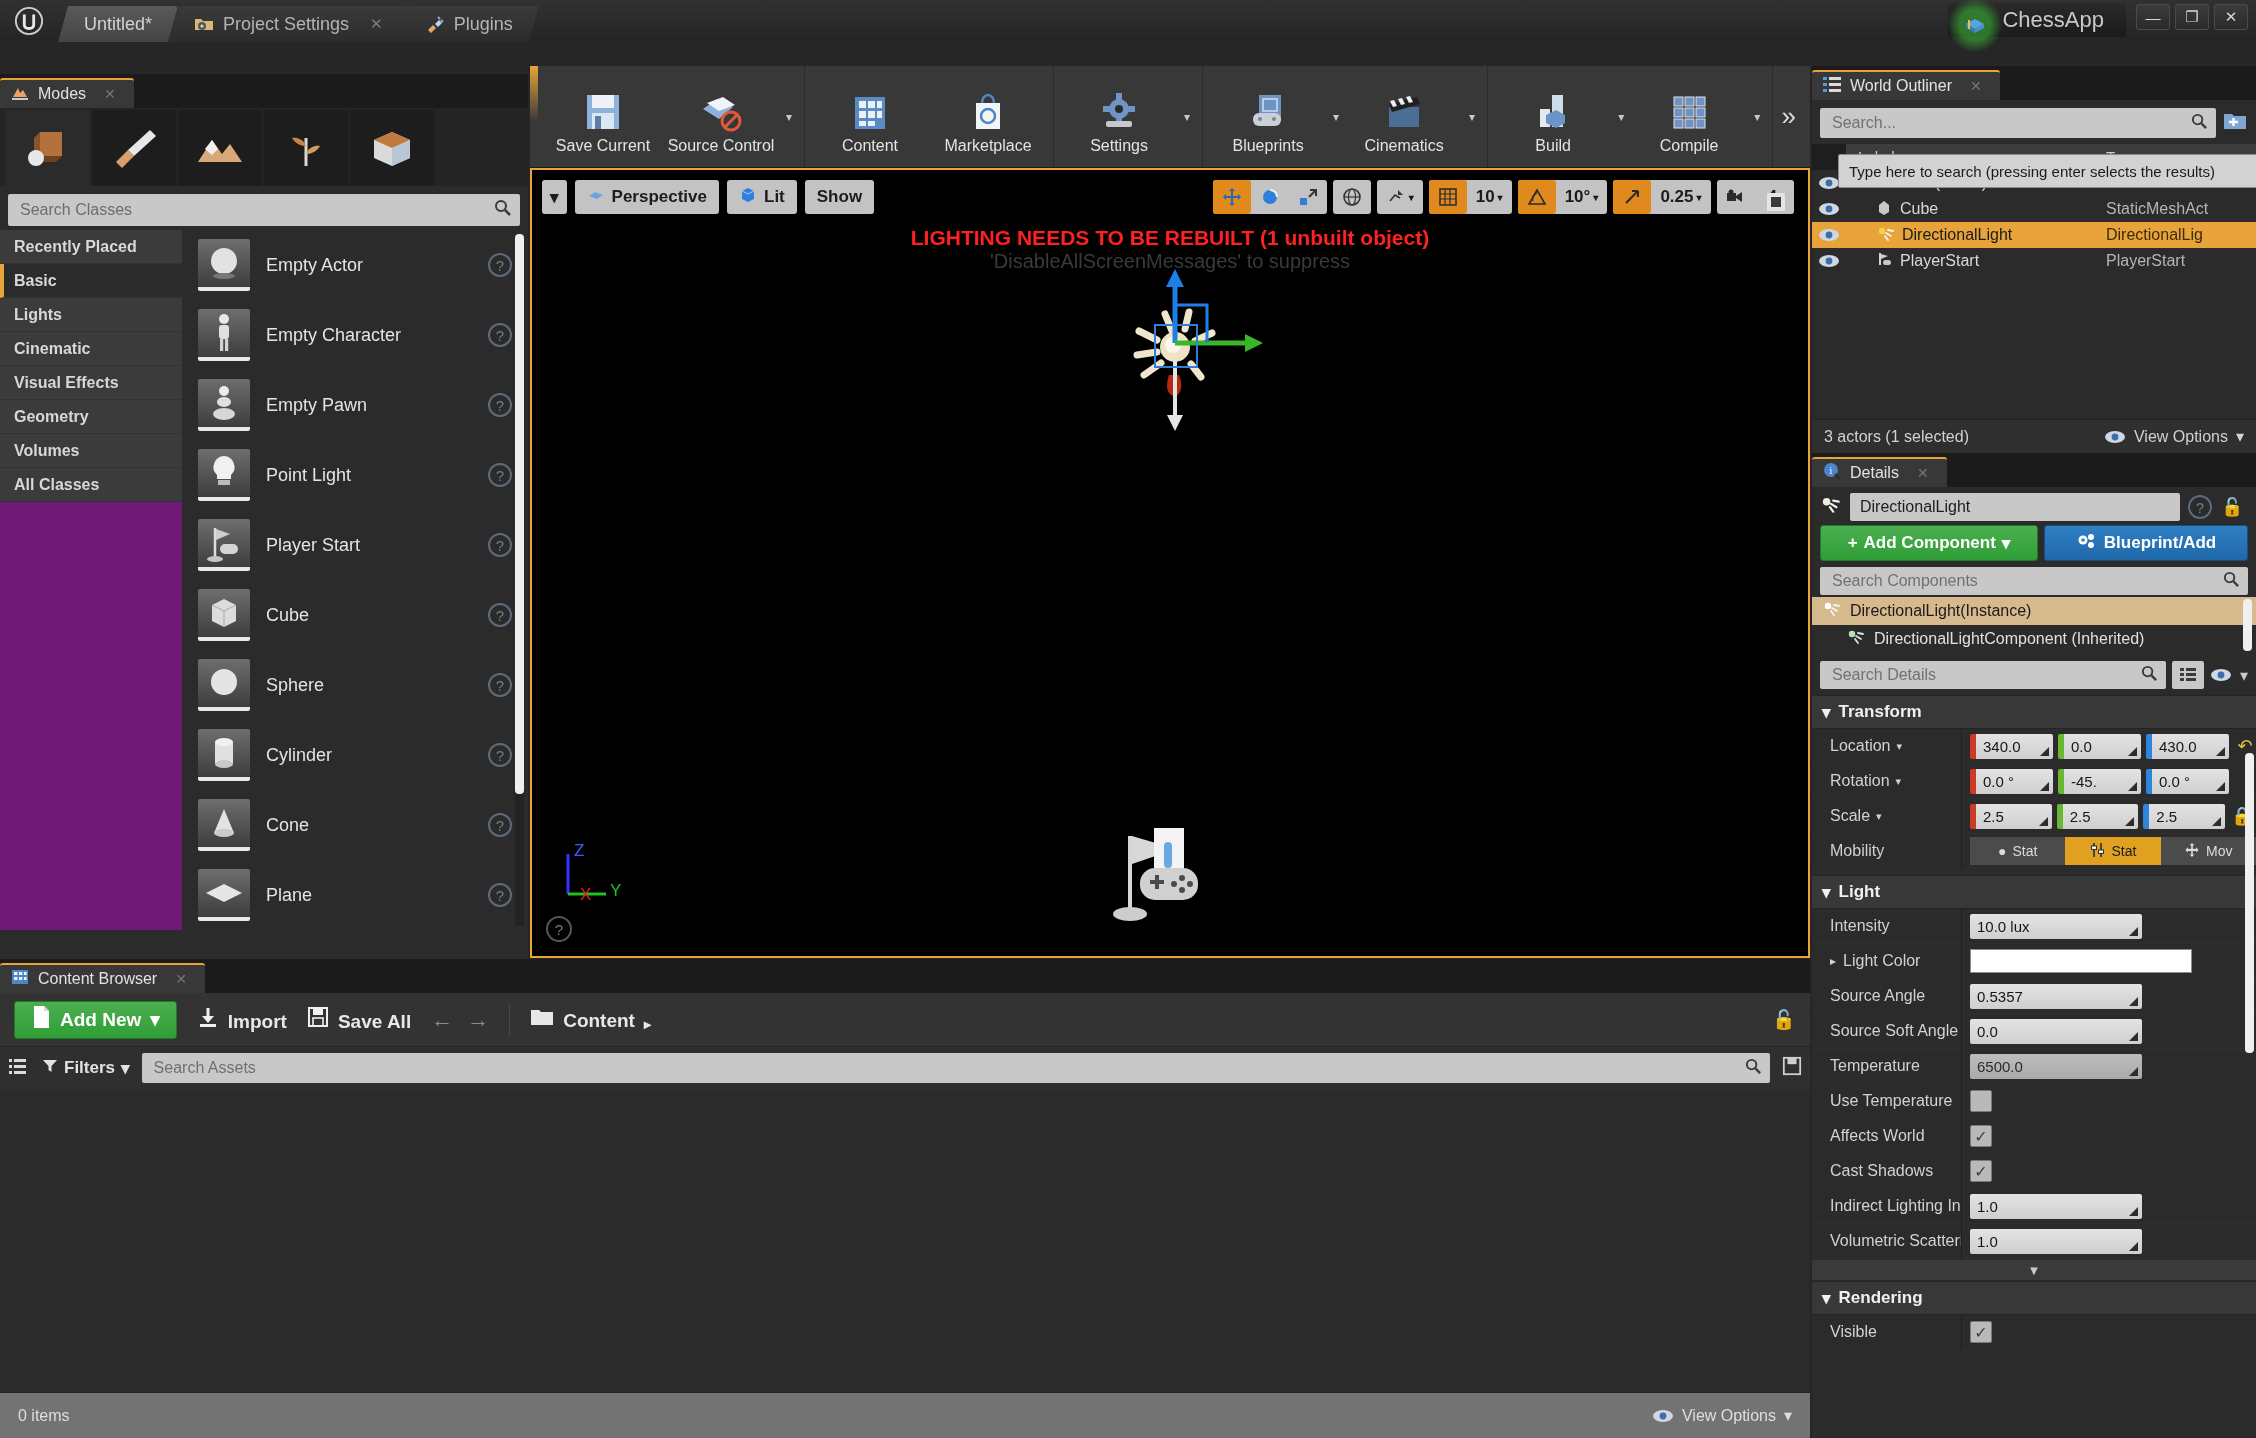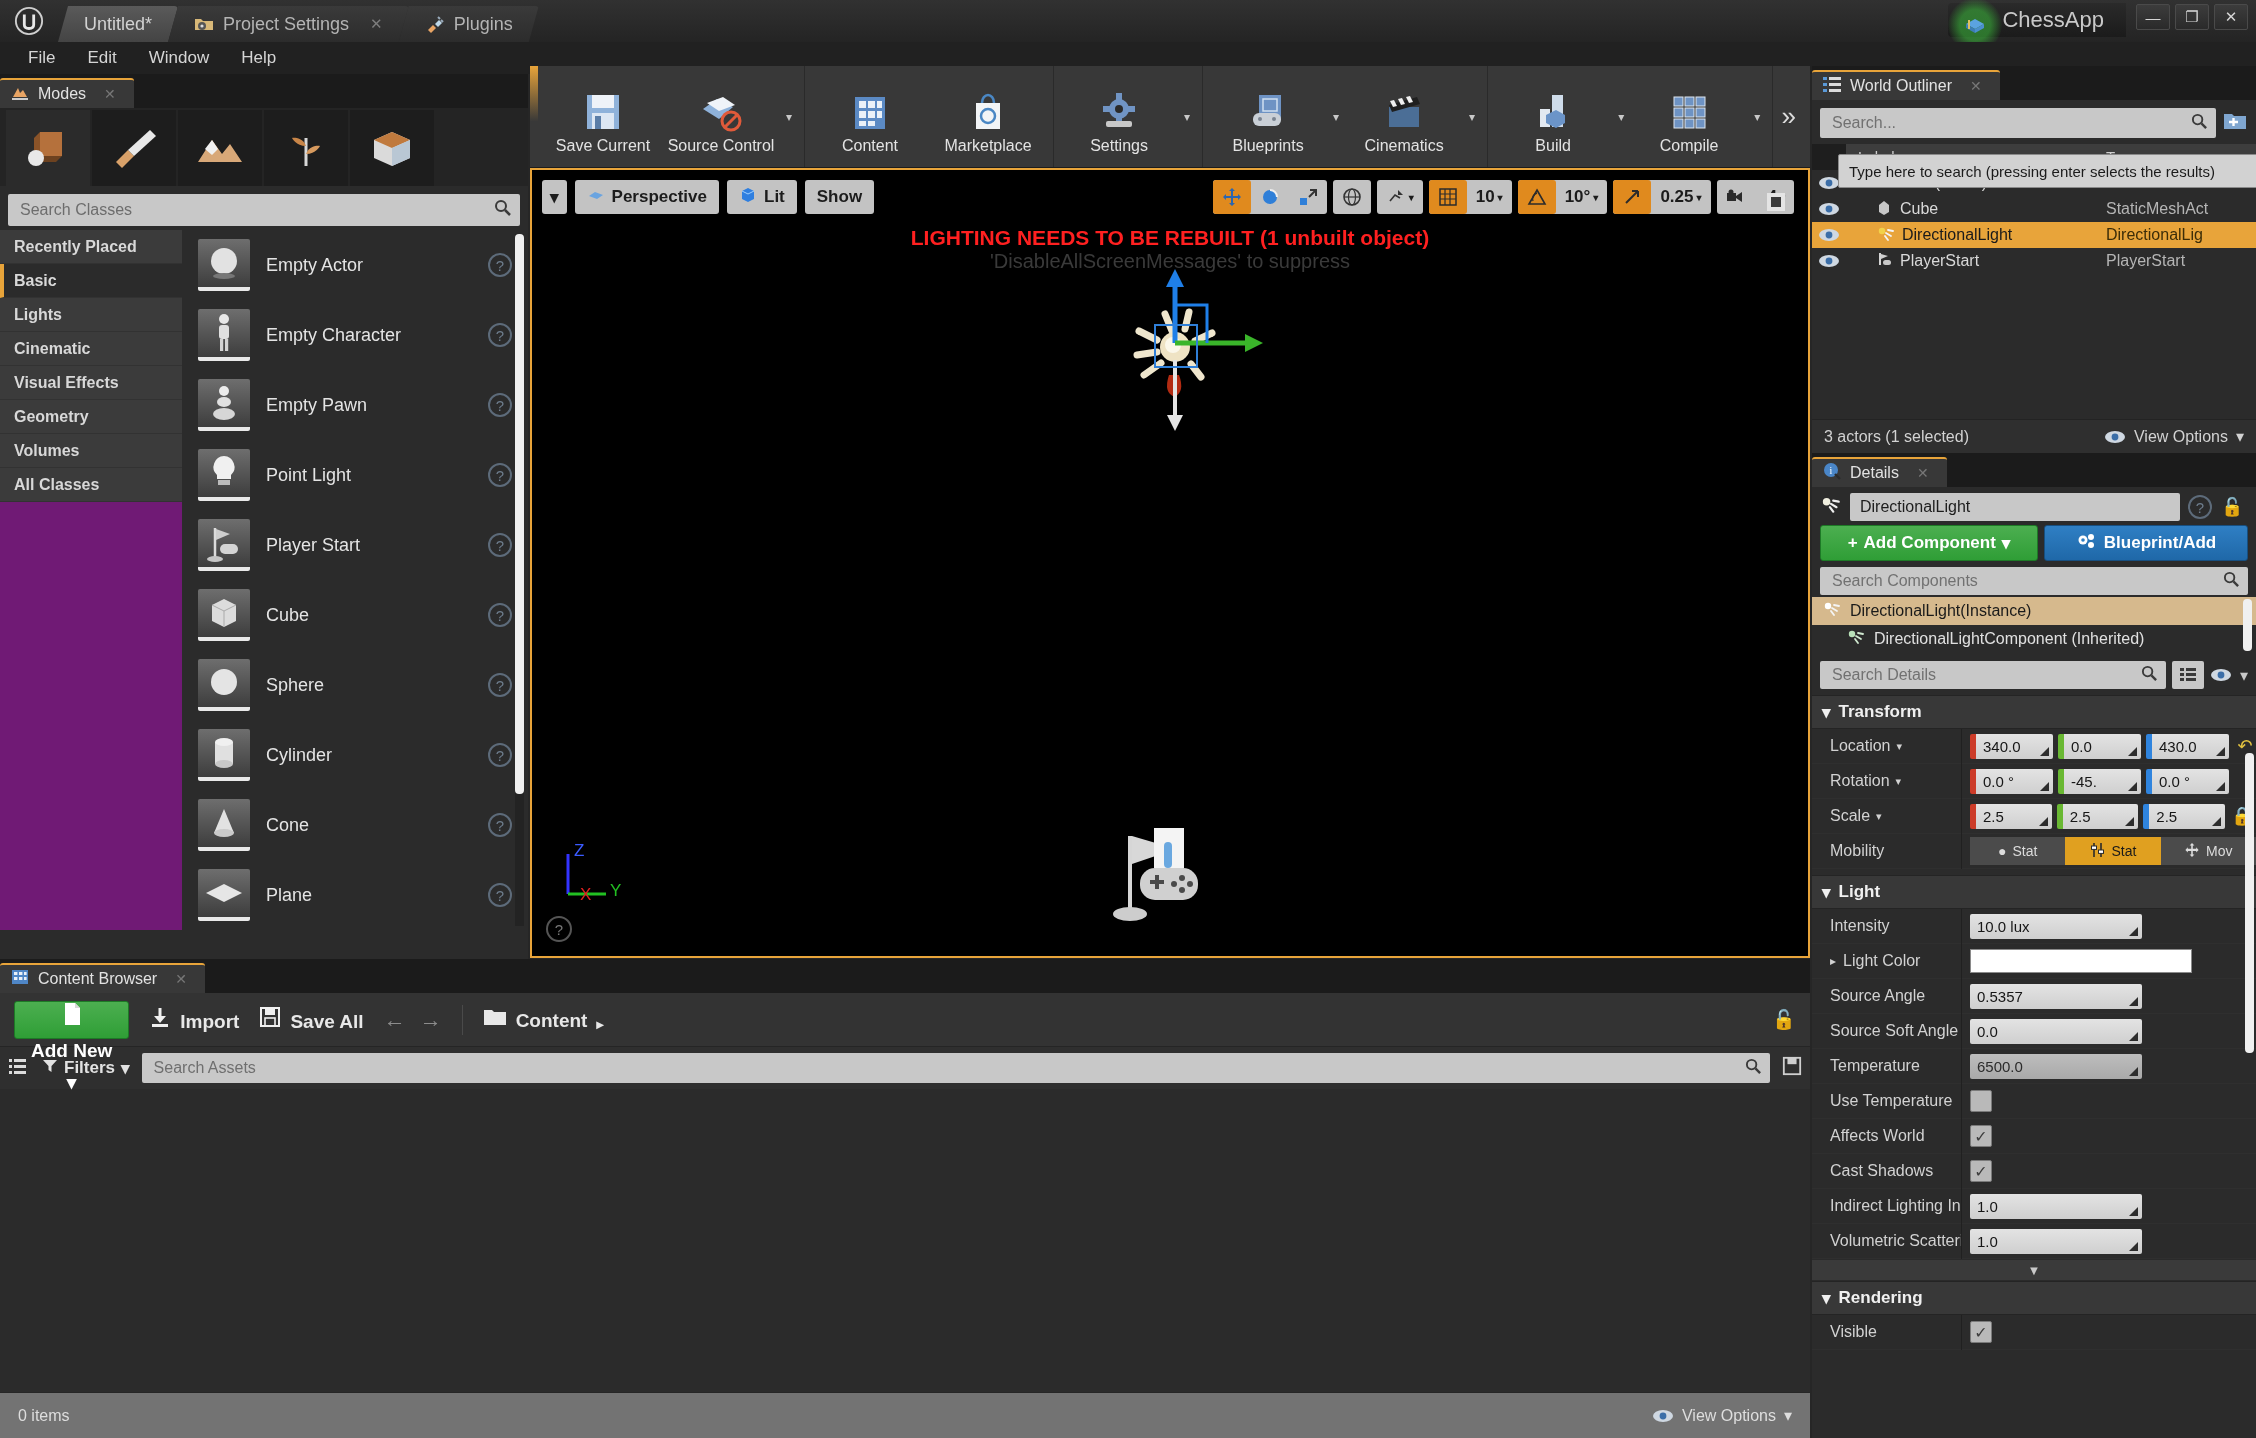--- a/index.html
+++ b/index.html
@@ -292,21 +292,21 @@
 
   
   .cbrowser { position: absolute; left: 0; top: 959px; width: 1810px; height: 479px; background: #2b2b2b; }
   .cb-toolbar {
     height: 54px; display: flex; align-items: center; gap: 20px; padding: 0 14px;
     background: #333; border-bottom: 1px solid #252525;
   }
   .cb-addnew {
     height: 38px; padding: 0 16px; background: linear-gradient(180deg,#4caf50,#2f9e36);
     border: 1px solid #1d7a26; border-radius: 3px; color: #fff; font-size: 19px; font-weight: bold;
-    display: flex; align-items: center; gap: 9px; flex-direction: column;
+    display: flex; align-items: center; gap: 9px;
   }
   .cb-tb-btn { display: flex; align-items: flex-end; gap: 9px; color: #e8e8e8; font-size: 19px; font-weight: bold; }
   .cb-nav { display: flex; align-items: center; gap: 14px; color: #8c8c8c; font-size: 22px; }
   .cb-div { width: 1px; height: 30px; background: #4a4a4a; }
   .cb-filterbar {
     height: 42px; display: flex; align-items: center; gap: 12px; padding: 0 8px; background: #2f2f2f;
   }
   .cb-filters { display: flex; align-items: center; gap: 6px; color: #e2e2e2; font-size: 17px; font-weight: bold; }
   .cb-search {
     flex: 1; height: 30px; background: #c8c8c8; border-radius: 2px; display: flex; align-items: center;
@@ -382,26 +382,20 @@
         </div>
       <div class="wbtn">
           <span>❐</span>
         </div>
       <div class="wbtn">
           <span>✕</span>
         </div>
     </div>
   </div>
 
-  <div class="menubar">
-    <div class="menu-item">File</div>
-    <div class="menu-item">Edit</div>
-    <div class="menu-item">Window</div>
-    <div class="menu-item">Help</div>
-  </div>
 
   <div class="modes">
     <div class="panel-tabrow">
       <div class="panel-tab">
         <span>
           <svg width="20" height="18" viewBox="0 0 20 18">
               <path d="M3 14l5-9 2 5 3-3 4 7z" fill="#e8a464"></path>
               <path d="M2 16h16" stroke="#ccc" stroke-width="2"></path>
             </svg>
         </span>

